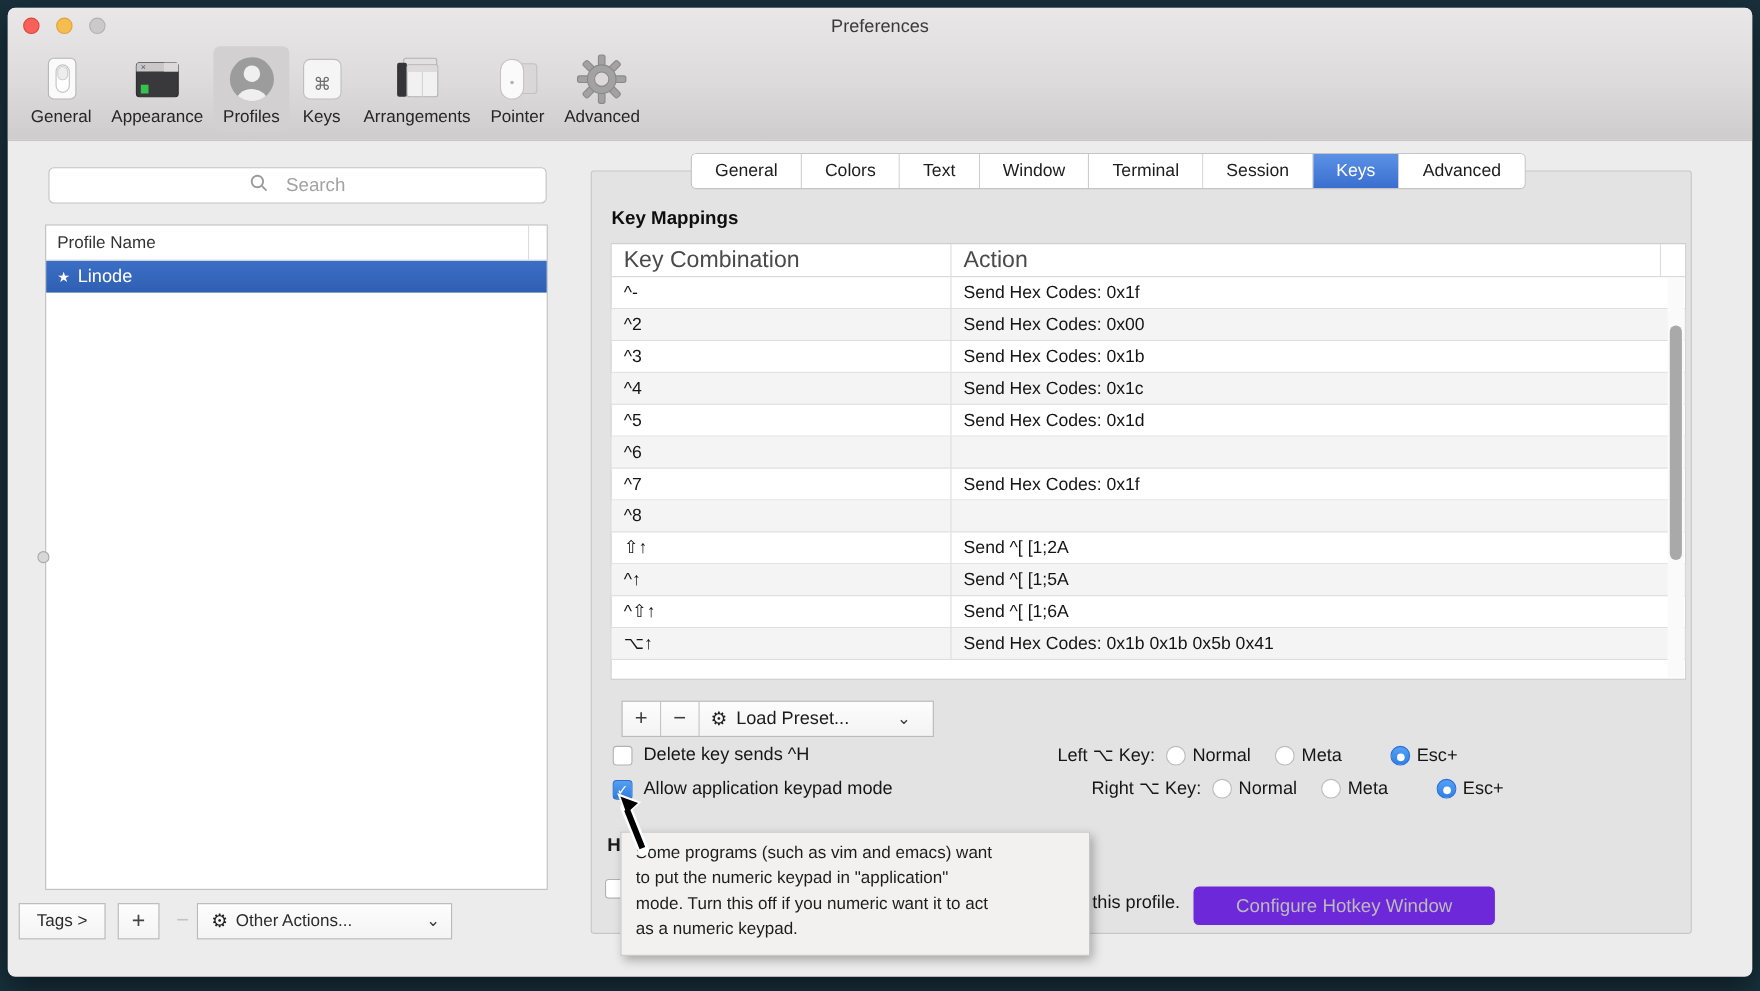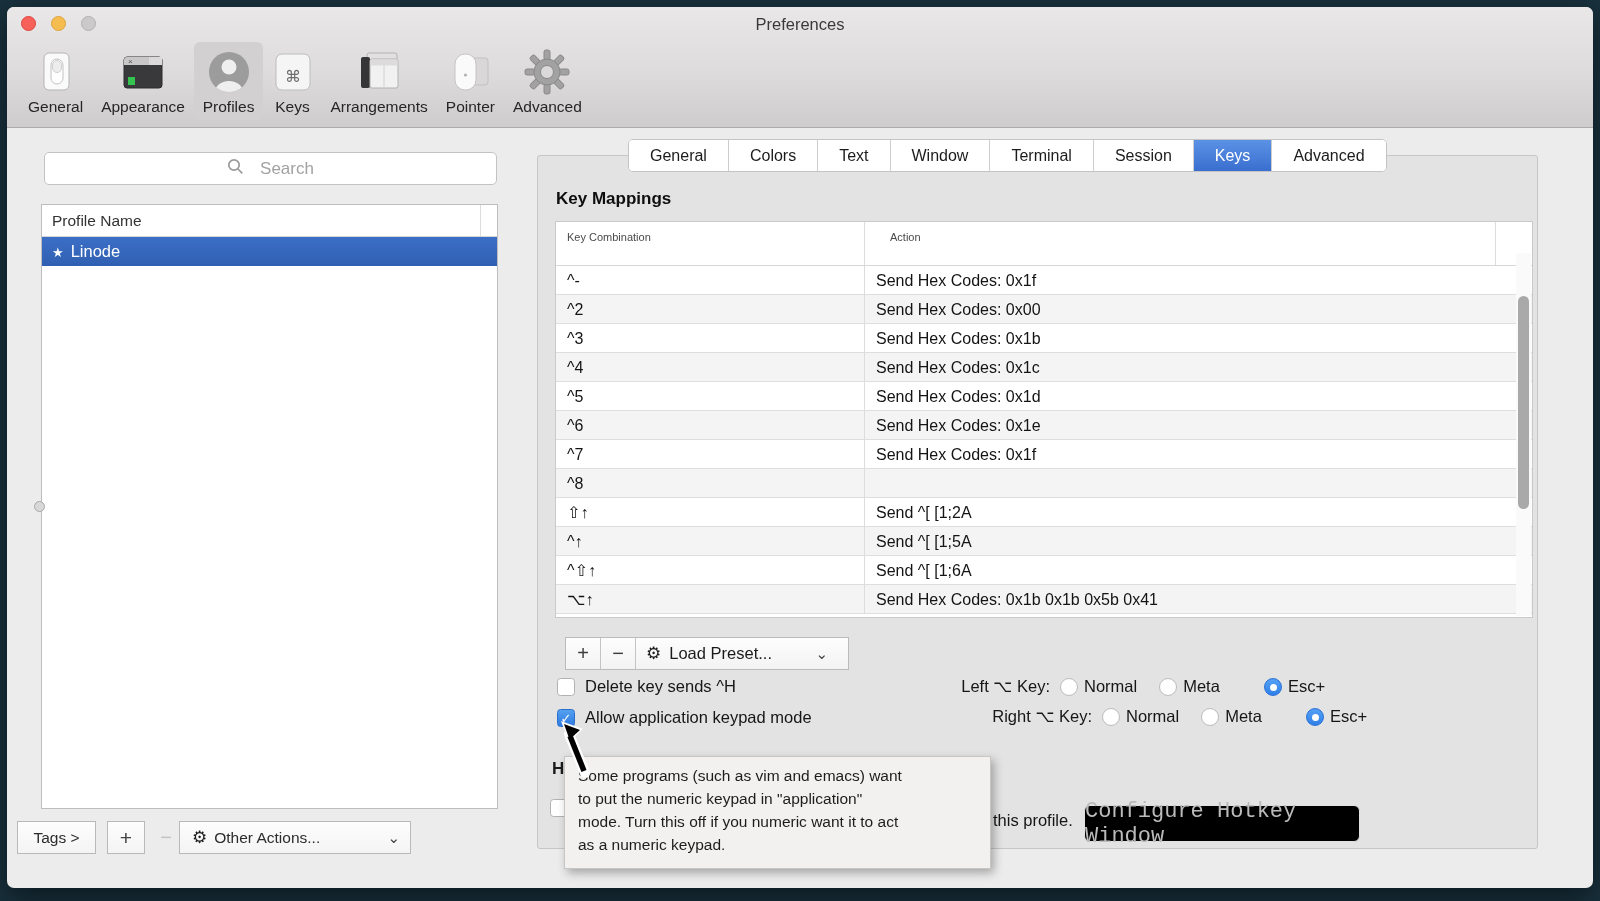--- a/index.html
+++ b/index.html
@@ -59,22 +59,22 @@
   .tabs { position:absolute; left:621px; top:132px; height:33px; display:flex;
           background:#fff; border:1px solid #c4c4c4; border-radius:5px; overflow:hidden; z-index:5; }
   .tab { padding:0 21px; line-height:31px; font-size:16px; color:#1c1c1c;
          border-right:1px solid #cdcdcd; background:#fff; }
   .tab:last-child { border-right:none; }
   .tab.active { background:linear-gradient(#5b92e5,#3a6ecf); color:#fff; }
 
   .km-title { position:absolute; left:549px; top:182px; font-size:17px; font-weight:bold; color:#0e0e0e; }
   .km-table { position:absolute; left:548px; top:214px; width:978px; height:397px;
               background:#fff; border:1px solid #c9c9c9; }
-  .km-head { display:flex; height:44px; line-height:30px; font-size:11px; color:#4a4a4a;
-             border-bottom:1px solid #d7d7d7;gap:14px; }
+  .km-head { display:flex; height:30px; line-height:30px; font-size:21px; color:#4a4a4a;
+             border-bottom:1px solid #d7d7d7; }
   .km-head .hc1 { width:309px; padding-left:11px; border-right:1px solid #dcdcdc; }
   .km-head .hc2 { flex:1; padding-left:11px; border-right:1px solid #dcdcdc; }
   .km-head .hc3 { width:22px; }
   .krow { display:flex; height:29px; line-height:29px; font-size:16px; color:#141414;
           border-bottom:1px solid #dedede; }
   .krow.alt { background:#f4f4f5; }
   .krow .kc { width:309px; padding-left:11px; border-right:1px solid #dcdcdc; }
   .krow .ka { flex:1; padding-left:11px; }
   .km-scroll { position:absolute; top:31px; right:1px; bottom:1px; width:15px; background:#fafafa; }
   .km-thumb { position:absolute; left:2px; top:43px; width:11px; height:213px;
@@ -99,22 +99,22 @@
   .radio.on { background:linear-gradient(#55a1f5,#2f7fe8); border:1px solid #2a71d6; position:relative; }
   .radio.on::after { content:""; position:absolute; left:5.5px; top:5.5px; width:7px; height:7px;
                      border-radius:50%; background:#fff; }
   .r-label { font-size:16.5px; margin-left:6px; color:#161616; }
   .gap-a { margin-left:22px; } .gap-b { margin-left:44px; }
 
   .hot-h { position:absolute; left:545px; top:752px; font-size:17px; font-weight:bold; }
   .hot-cb { position:absolute; left:543px; top:792px; }
   .hot-text { position:absolute; left:986px; top:804px; font-size:16.5px; color:#151515; }
   .hot-btn { position:absolute; left:1077px; top:798px; width:276px; height:37px;
-             background:#000000; border:1px solid #e2e1e2; border-radius:6px;
-             font-size:22px; color:#bcbbbc; display:flex; align-items:center; justify-content:center;font-family:Liberation Mono, monospace; }
+             background:#6d28d9; border:1px solid #e2e1e2; border-radius:6px;
+             font-size:17px; color:#bcbbbc; display:flex; align-items:center; justify-content:center; }
 
   .tooltip { position:absolute; left:557px; top:749px; width:427px; height:113px; z-index:20;
              background:#f2f1f0; border:1px solid #c7c6c5; box-shadow:3px 4px 9px rgba(0,0,0,.3);
              padding:7px 0 0 13px; }
   .tt-line { font-size:15.5px; line-height:23px; color:#1d1d1d; white-space:nowrap; }
   .cursor { position:absolute; left:552px; top:714px; z-index:30; }
 </style>
 </head>
 <body>
 
@@ -281,21 +281,20 @@
         <div class="krow alt">
           <div class="kc">^4</div>
           <div class="ka">Send Hex Codes: 0x1c</div>
         </div>
         <div class="krow">
           <div class="kc">^5</div>
           <div class="ka">Send Hex Codes: 0x1d</div>
         </div>
         <div class="krow alt">
           <div class="kc">^6</div>
-          <div class="ka">Send Hex Codes: 0x1e</div>
         </div>
         <div class="krow">
           <div class="kc">^7</div>
           <div class="ka">Send Hex Codes: 0x1f</div>
         </div>
         <div class="krow alt">
           <div class="kc">^8</div>
         </div>
         <div class="krow">
           <div class="kc">⇧↑</div>

